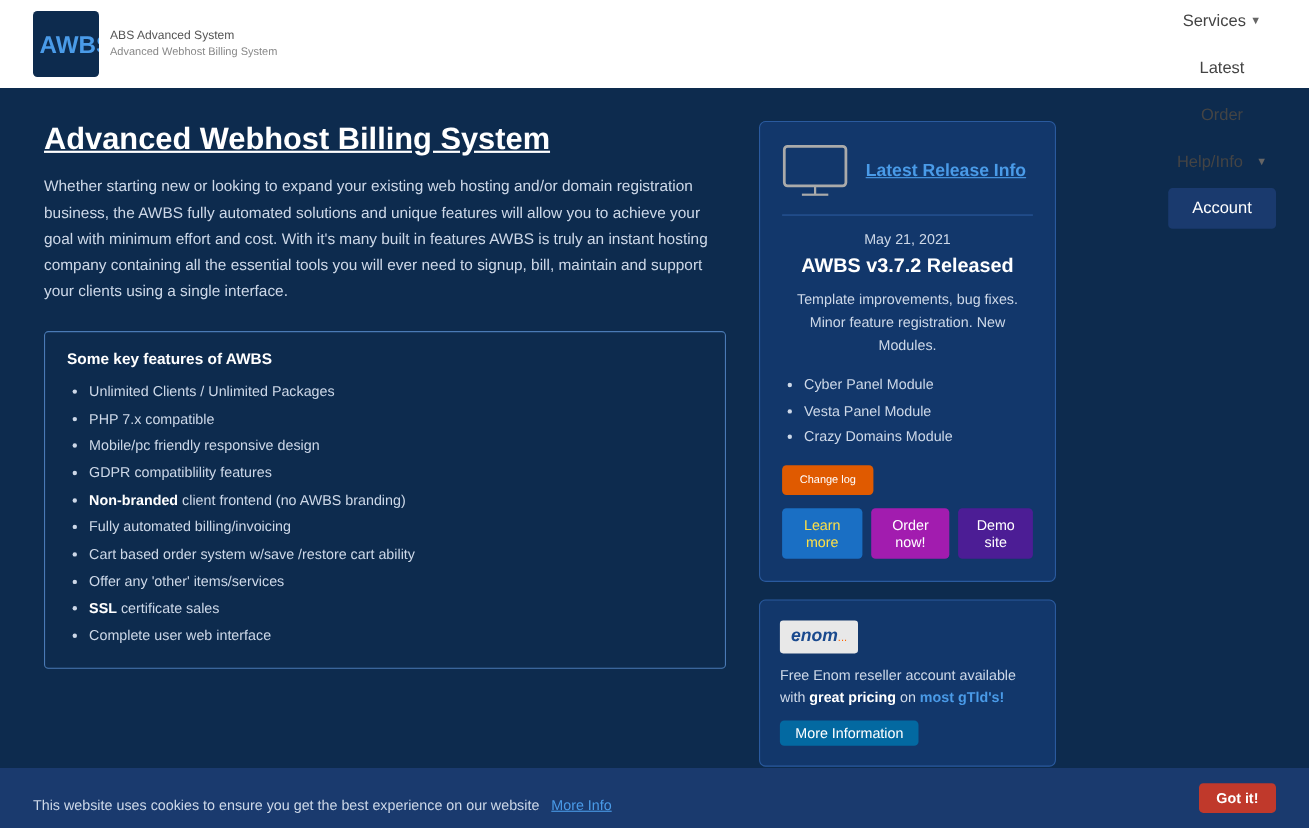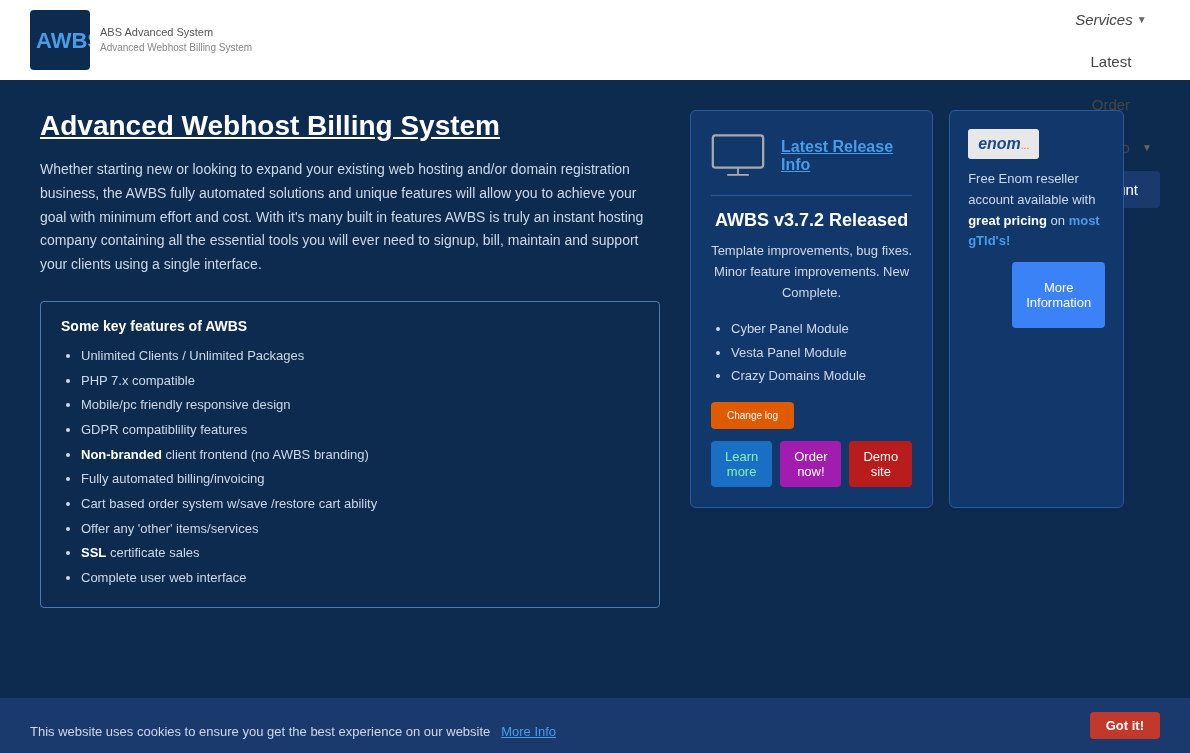--- a/index.html
+++ b/index.html
@@ -38,21 +38,20 @@
     .navbar-links li a {
       text-decoration: none;
       color: #444;
       font-size: 15px;
       font-weight: 500;
     }
     .services-link {
       display: flex;
       align-items: center;
       gap: 4px;
-      font-style: italic;
     }
     .chevron-down {
       font-size: 10px;
       color: #666;
     }
     .helpinfo-link {
       display: flex;
       align-items: center;
       gap: 12px;
     }
@@ -113,23 +112,23 @@
       color: #cdd8e8;
       line-height: 1.9;
     }
     .features-list li strong {
       color: #fff;
       font-weight: bold;
     }
 
     
     .right-col {
-      width: 330px;
-      display: flex;
-      flex-direction: row;
+      width: 270px;
+      display: flex;
+      flex-direction: column;
       gap: 16px;
     }
 
     
     .release-card {
       background: #12376b;
       border: 1px solid #2a5a9e;
       border-radius: 6px;
       padding: 20px;
     }
@@ -192,38 +191,38 @@
       cursor: pointer;
       margin-bottom: 12px;
       display: inline-block;
     }
     .action-btns {
       display: flex;
       gap: 8px;
     }
     .btn-learn {
       background: #1a6fc4;
-      color: #86efac;
+      color: #fde047;
       border: none;
       padding: 8px 14px;
       border-radius: 4px;
       font-size: 13px;
       cursor: pointer;
     }
     .btn-order {
       background: #a21caf;
       color: #fff;
       border: none;
       padding: 8px 14px;
       border-radius: 4px;
       font-size: 13px;
       cursor: pointer;
     }
     .btn-demo {
-      background: #b91c1c;
+      background: #4c1d95;
       color: #fff;
       border: none;
       padding: 8px 14px;
       border-radius: 4px;
       font-size: 13px;
       cursor: pointer;
     }
 
     
     .enom-card {
@@ -258,28 +257,27 @@
     }
     .enom-description strong {
       color: #fff;
       font-weight: bold;
     }
     .enom-description .highlight {
       color: #4a9be8;
       font-weight: bold;
     }
     .enom-more-btn {
-      background: #3b82f6;
-      color: #fff;
-      border: none;
-      padding: 18px 14px;
-      border-radius: 4px;
-      font-size: 13px;
-      cursor: pointer;
-      margin-left: 44px;
+      background: #0369a1;
+      color: #fff;
+      border: none;
+      padding: 4px 14px;
+      border-radius: 4px;
+      font-size: 13px;
+      cursor: pointer;
     }
 
     
     .cookie-bar {
       position: fixed;
       bottom: 0;
       left: 0;
       right: 0;
       background: #1a3a6e;
       padding: 14px 30px;
@@ -403,22 +401,23 @@
 
     <div class="release-card">
       <div class="release-card-header">
         <svg class="monitor-icon" viewBox="0 0 60 50" xmlns="http://www.w3.org/2000/svg">
           <rect x="2" y="2" width="56" height="36" rx="3" ry="3" fill="none" stroke="#aaa" stroke-width="2.5"></rect>
           <line x1="30" y1="38" x2="30" y2="46" stroke="#aaa" stroke-width="2"></line>
           <line x1="18" y1="46" x2="42" y2="46" stroke="#aaa" stroke-width="2"></line>
         </svg>
         <a class="latest-release-link">Latest Release Info</a>
       </div>
+      <div class="release-date">May 21, 2021</div>
       <div class="release-version">AWBS v3.7.2 Released</div>
-      <div class="release-description">Template improvements, bug fixes. Minor feature improvements. New Complete.</div>
+      <div class="release-description">Template improvements, bug fixes. Minor feature registration. New Modules.</div>
       <ul class="release-modules">
         <li>Cyber Panel Module</li>
         <li>Vesta Panel Module</li>
         <li>Crazy Domains Module</li>
       </ul>
       <button class="changelog-btn">Change log</button>
       <div class="action-btns">
         <button class="btn-learn">Learn more</button>
         <button class="btn-order">Order now!</button>
         <button class="btn-demo">Demo site</button>

